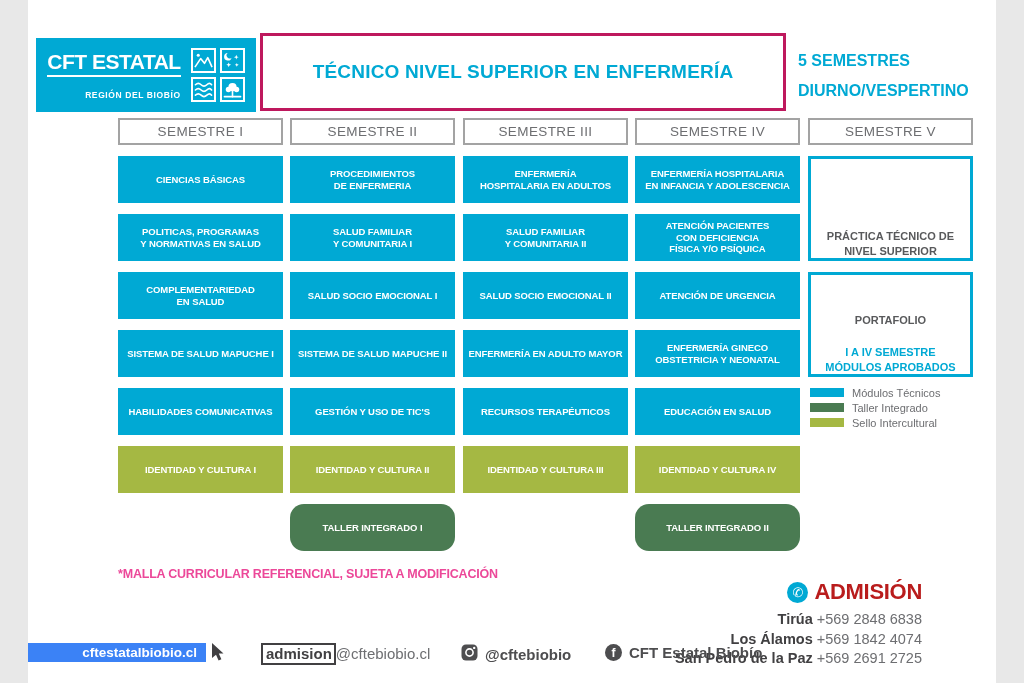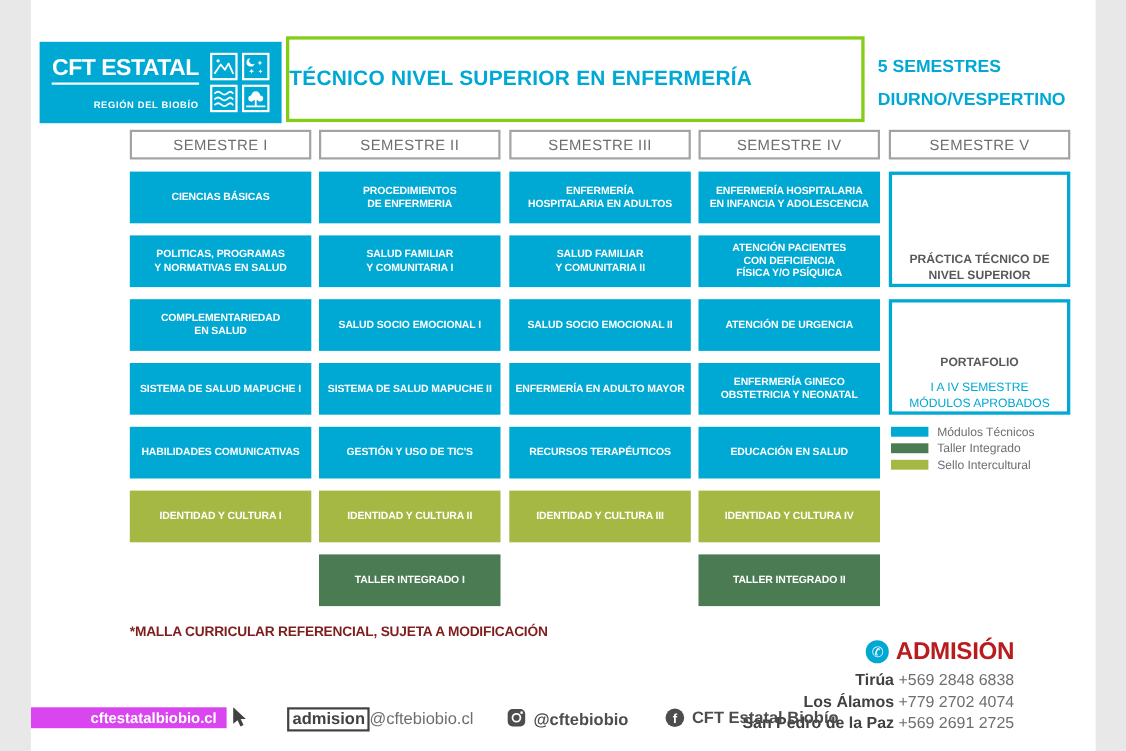--- a/index.html
+++ b/index.html
@@ -10,69 +10,69 @@
   .logo-box { position:absolute; left:8px; top:38px; width:220px; height:74px; background:#00a9d4;
     display:flex; align-items:center; justify-content:center; gap:10px; }
   .logo-text { text-align:right; }
   .logo-line1 { color:#fff; font-weight:bold; font-size:21px; letter-spacing:-0.5px; line-height:1;
     border-bottom:2px solid #fff; padding-bottom:3px; }
   .logo-line2 { color:#fff; font-weight:bold; font-size:8.5px; letter-spacing:0.6px; margin-top:13px; }
   .logo-icons { display:grid; grid-template-columns:25px 25px; grid-template-rows:25px 25px; gap:4px; }
   .licon { border:2px solid #fff; display:flex; align-items:center; justify-content:center; }
 
   .title-box { position:absolute; left:232px; top:33px; width:526px; height:78px; background:#fff;
-    border:3px solid #84cc16; display:flex; align-items:center; justify-content:flex-start; }
+    border:3px solid #be185d; display:flex; align-items:center; justify-content:center; }
   .title-box span { color:#00a9d4; font-weight:bold; font-size:19px; letter-spacing:0.2px; }
 
   .modality { position:absolute; left:770px; top:46px; color:#00a9d4; font-weight:bold; font-size:16px; }
   .modality div { line-height:30px; }
 
   
   .col { position:absolute; top:118px; width:165px; }
   .c1 { left:90px; } .c2 { left:262px; } .c3 { left:435px; } .c4 { left:607px; } .c5 { left:780px; }
   .sem-header { height:27px; background:#fff; border:2px solid #a3a3a3; color:#6d6e71;
     font-size:13.5px; letter-spacing:0.4px; display:flex; align-items:center; justify-content:center; }
   .block { position:absolute; left:0; width:165px; height:47px; display:flex; align-items:center;
     justify-content:center; text-align:center; color:#fff; font-weight:bold; font-size:9.5px;
     line-height:1.2; padding:0 5px; text-transform:uppercase; letter-spacing:-0.1px; text-wrap:balance; }
   .b-tec    { background:#00a9d4; }
   .b-sello  { background:#a5b843; }
-  .b-taller { background:#4a7b52; }
+  .b-taller { background:#4a7b52;border-radius:14px; }
   .r1{top:38px} .r2{top:96px} .r3{top:154px} .r4{top:212px} .r5{top:270px} .r6{top:328px} .r7{top:386px}
 
   
   .vbox { position:absolute; left:0; width:165px; height:105px; background:#fff; border:3px solid #00a9d4;
     display:flex; flex-direction:column; align-items:center; justify-content:flex-end;
     text-align:center; padding:0 12px; }
   .v1 { top:38px; } .v2 { top:154px; }
   .vtext { color:#58595b; font-weight:bold; font-size:11px; line-height:1.3; text-transform:uppercase; }
-  .vnote { color:#00a9d4; font-weight:normal; font-size:11px; line-height:1.3; margin-top:8px; text-transform:uppercase; }
+  .vnote { color:#00a9d4; font-weight:bold; font-size:11px; line-height:1.3; margin-top:18px; text-transform:uppercase; }
 
   
   .legend { position:absolute; left:2px; top:267px; }
   .leg-row { display:flex; align-items:center; height:15px; }
   .swatch { width:34px; height:9px; margin-right:8px; }
   .sw-tec { background:#00a9d4; } .sw-taller { background:#4a7b52; } .sw-sello { background:#a5b843; }
   .leg-label { font-size:11px; color:#6d6e71; }
 
   
-  .footnote { position:absolute; left:90px; top:567px; color:#7f1d1d; font-weight:bold;
+  .footnote { position:absolute; left:90px; top:567px; color:#ec4899; font-weight:bold;
     font-size:12.5px; letter-spacing:-0.2px; }
 
   
   .admission { position:absolute; right:74px; top:579px; text-align:right; }
   .adm-title-row { display:flex; align-items:center; justify-content:flex-end; gap:6px; margin-bottom:5px; }
   .wa-icon { width:21px; height:21px; border-radius:50%; background:#00a9d4; color:#fff;
     display:flex; align-items:center; justify-content:center; font-size:13px; }
   .adm-title { color:#b91c1c; font-weight:bold; font-size:22px; letter-spacing:-0.3px; }
   .contact { font-size:14.5px; color:#6d6e71; line-height:19.5px; }
   .contact .city { font-weight:bold; color:#414042; }
 
   
-  .webbar { position:absolute; left:0; top:643px; width:178px; height:19px; background:#d946ef;
+  .webbar { position:absolute; left:0; top:643px; width:178px; height:19px; background:#3b82f6;
     color:#fff; font-weight:bold; font-size:13.5px; display:flex; align-items:center;
     justify-content:flex-end; padding-right:9px; cursor:pointer; }
   .cursor-icon { position:absolute; left:181px; top:643px; }
   .email { position:absolute; left:233px; top:645px; font-size:15px; color:#6d6e71; cursor:pointer; }
   .email-user { font-weight:bold; color:#414042; border:2px solid #414042; padding:0 2px 1px 3px; }
   .social { position:absolute; top:644px; display:flex; align-items:center; gap:7px;
     font-size:15px; font-weight:bold; color:#4d4d4f; cursor:pointer; }
   .insta { left:433px; } .fb { left:577px; }
   .fb-icon { width:17px; height:17px; border-radius:50%; background:#4d4d4f; color:#fff;
     display:flex; align-items:center; justify-content:center; font-size:12px; font-weight:bold; }
@@ -209,21 +209,21 @@
     <div class="adm-title-row">
       <span class="wa-icon">✆</span>
       <span class="adm-title">ADMISIÓN</span>
     </div>
     <div class="contact">
       <span class="city">Tirúa</span>
       <span>+569 2848 6838</span>
     </div>
     <div class="contact">
       <span class="city">Los Álamos</span>
-      <span>+779 2702 4074</span>
+      <span>+569 1842 4074</span>
     </div>
     <div class="contact">
       <span class="city">San Pedro de la Paz</span>
       <span>+569 2691 2725</span>
     </div>
   </div>
 
   <div class="webbar">
     <span>cftestatalbiobio.cl</span>
   </div>

